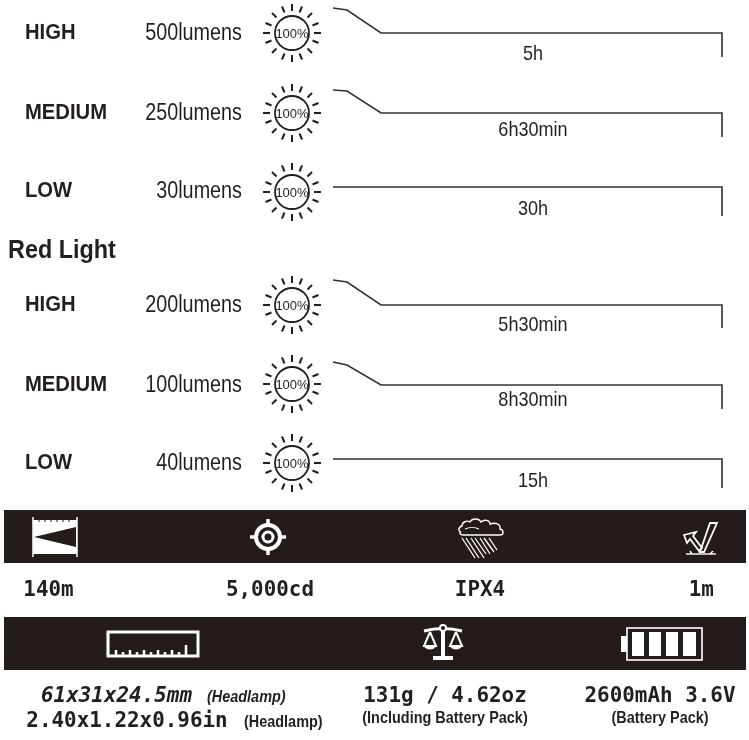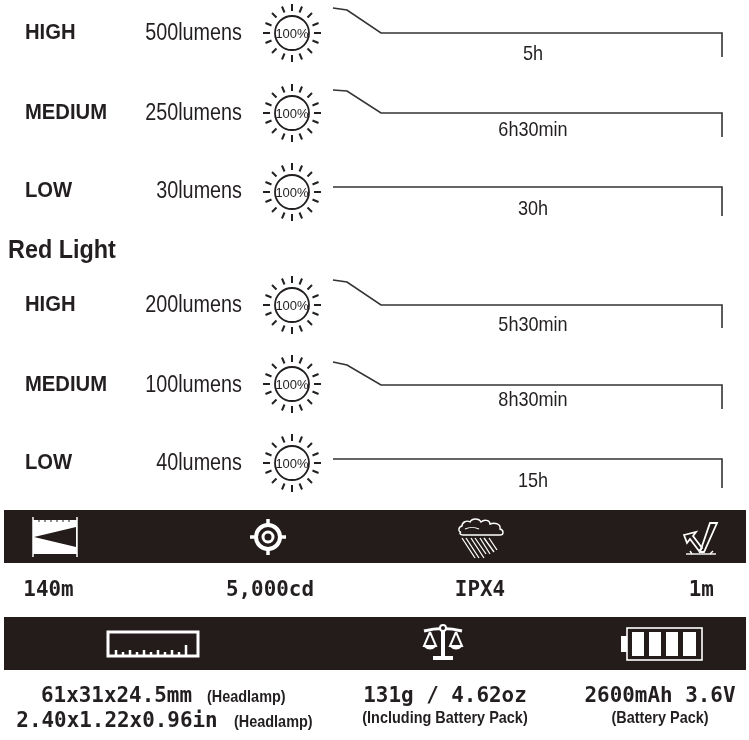--- a/index.html
+++ b/index.html
@@ -220,25 +220,25 @@
 
 <svg class="abs" style="left:620px; top:626px;" width="84" height="36" viewBox="0 0 84 36">
   <rect x="7" y="2" width="75" height="32" fill="none" stroke="#fff" stroke-width="1.6"></rect>
   <rect x="1" y="10" width="6" height="16" fill="#fff"></rect>
   <rect x="12" y="6" width="12" height="24" fill="#fff"></rect>
   <rect x="29" y="6" width="12" height="24" fill="#fff"></rect>
   <rect x="46" y="6" width="12" height="24" fill="#fff"></rect>
   <rect x="63" y="6" width="13" height="24" fill="#fff"></rect>
 </svg>
 
-<div class="abs center" style="left:0px; top:682px; width:330px;">
+<div class="abs center" style="left:0px; top:682px; width:330px;font-style:italic;">
   <span class="spec-val" style="display:inline-block;">61x31x24.5mm</span>
   <span class="spec-sub" style="display:inline-block;">(Headlamp)</span>
 </div>
-<div class="abs center" style="left:0px; top:707px; width:330px;">
+<div class="abs center" style="left:10px; top:707px; width:330px;">
   <span class="spec-val" style="display:inline-block;">2.40x1.22x0.96in</span>
   <span class="spec-sub" style="display:inline-block;">(Headlamp)</span>
 </div>
 
 <div class="abs spec-val center" style="left:340px; top:682px; width:210px;">131g / 4.62oz</div>
 <div class="abs spec-sub center" style="left:330px; top:708px; width:230px;">(Including Battery Pack)</div>
 
 <div class="abs spec-val center" style="left:570px; top:682px; width:180px;">2600mAh 3.6V</div>
 <div class="abs spec-sub center" style="left:580px; top:708px; width:160px;">(Battery Pack)</div>
 

